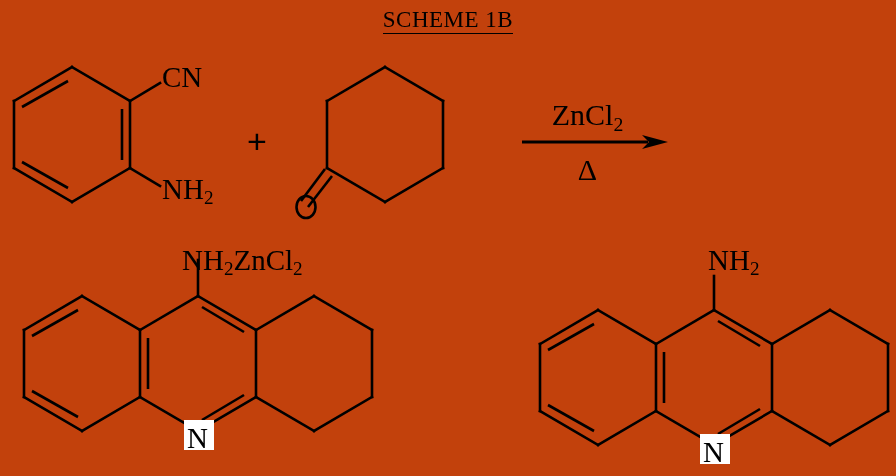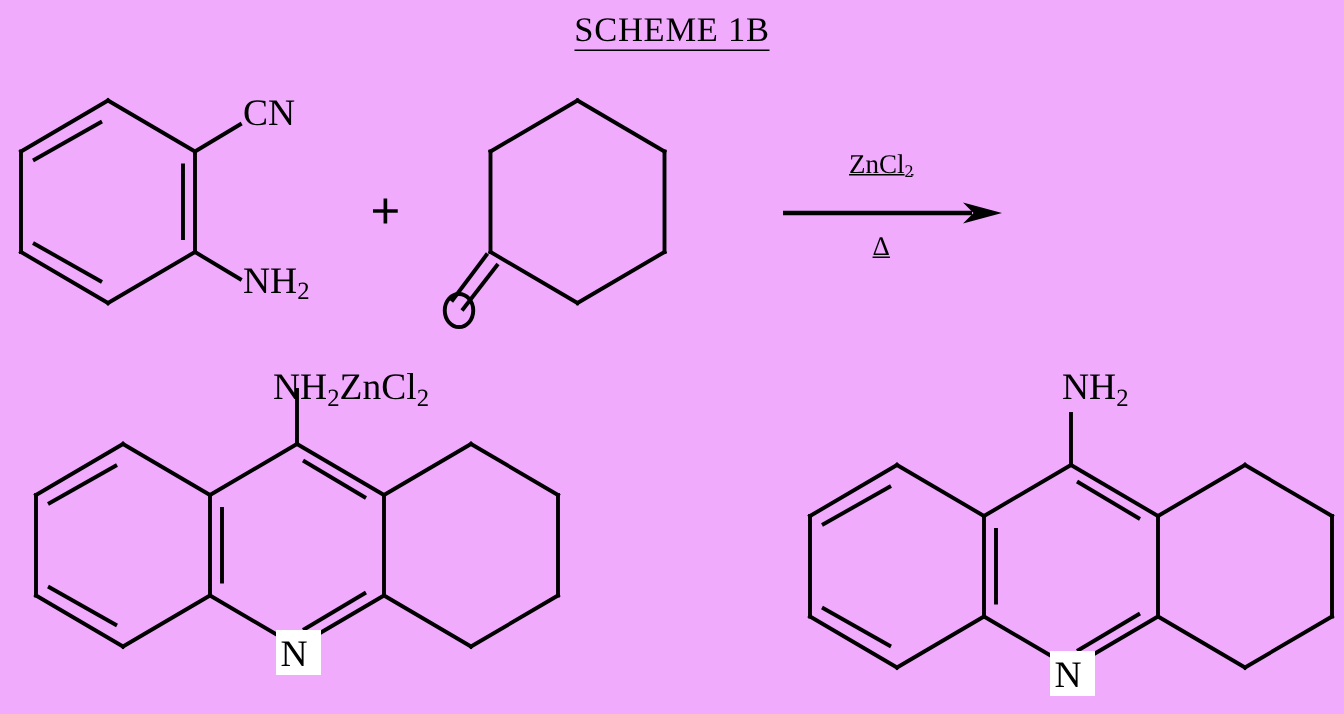--- a/index.html
+++ b/index.html
@@ -8,21 +8,21 @@
     background: #ffffff;
   }
   body {
     font-family: "Liberation Serif", "DejaVu Serif", serif;
     color: #000000;
   }
   #scheme-page {
     position: relative;
     width: 896px;
     height: 476px;
-    background: #f0abfc;
+    background: #c2410c;
     overflow: hidden;
   }
   .abs { position: absolute; }
 
   
   #scheme-title {
     left: 0;
     top: 8px;
     width: 896px;
     text-align: center;
@@ -31,35 +31,34 @@
     line-height: 1;
   }
   #scheme-title .ttl {
     display: inline-block;
     border-bottom: 1.6px solid #000;
     padding-bottom: 2px;
   }
 
   
   .chem-label {
-    font-size: 25px;
+    font-size: 29px;
     line-height: 1;
     white-space: nowrap;
   }
   .chem-label sub {
     font-size: 0.66em;
     vertical-align: -0.28em;
     line-height: 1;
   }
   .cond-label {
-    font-size: 18px;
+    font-size: 30px;
     line-height: 1;
     white-space: nowrap;
     text-align: center;
-    text-decoration: underline;
   }
   .cond-label sub {
     font-size: 0.66em;
     vertical-align: -0.28em;
     line-height: 1;
   }
   .plus-sign {
     font-size: 34px;
     line-height: 1;
     font-family: "Liberation Sans", sans-serif;

